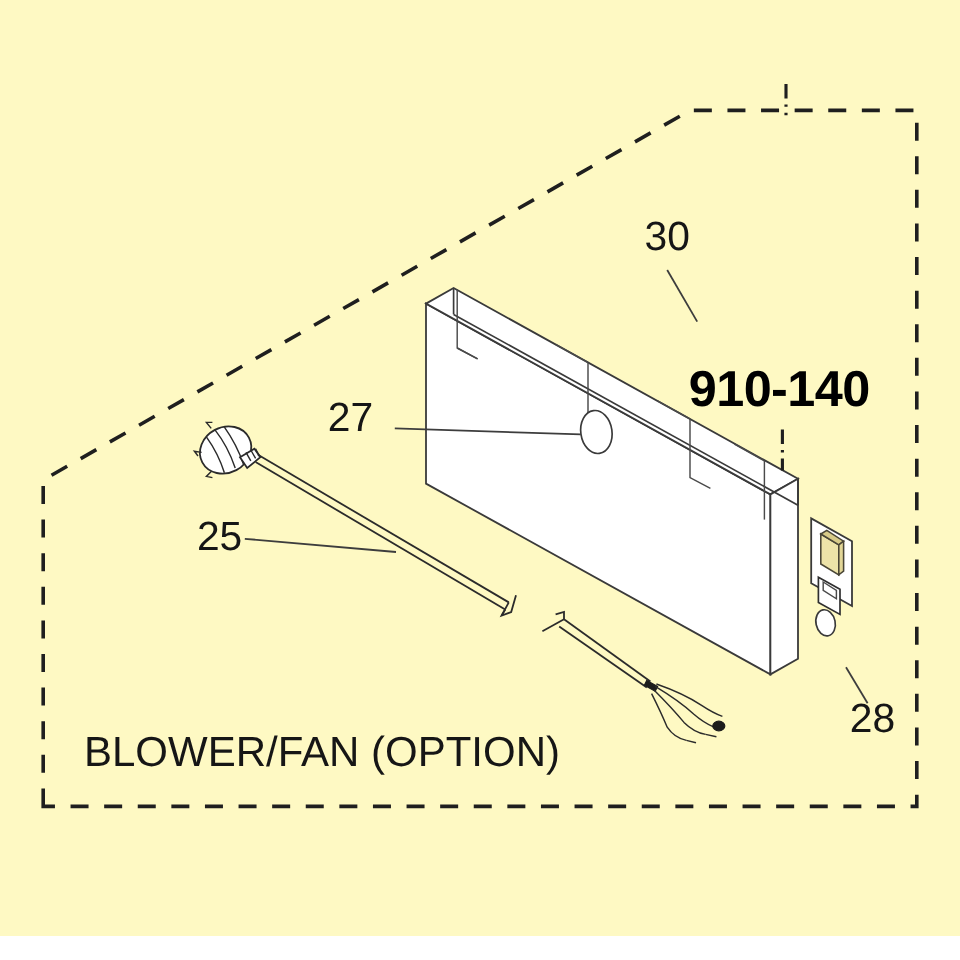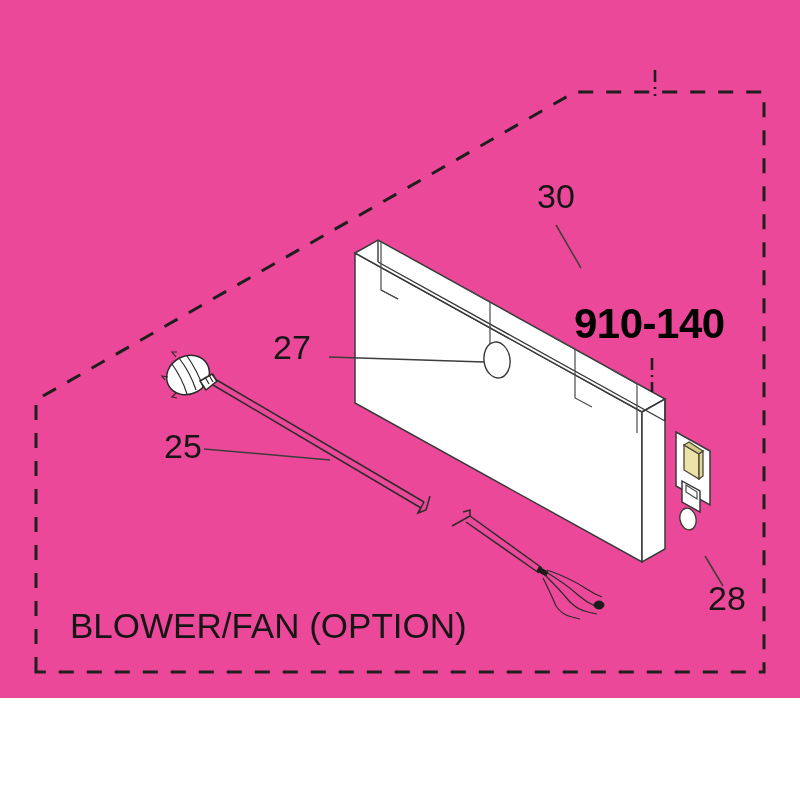--- a/index.html
+++ b/index.html
@@ -10,22 +10,22 @@
   body {
     width: 800px;
     height: 800px;
     overflow: hidden;
     font-family: "Liberation Sans", sans-serif;
     color: #1a1a1a;
   }
   #diagram-root {
     position: relative;
     width: 800px;
-    height: 698px;
-    background: #ec4899;
+    height: 780px;
+    background: #fef9c3;
     text-align: center;
   }
   #diagram-svg {
     position: absolute;
     top: 0;
     left: 0;
     width: 800px;
     height: 800px;
     display: block;
   }

